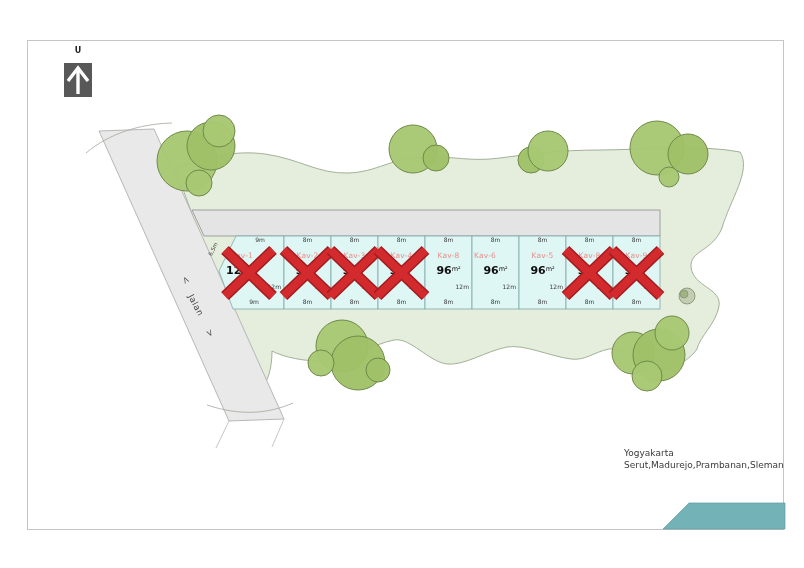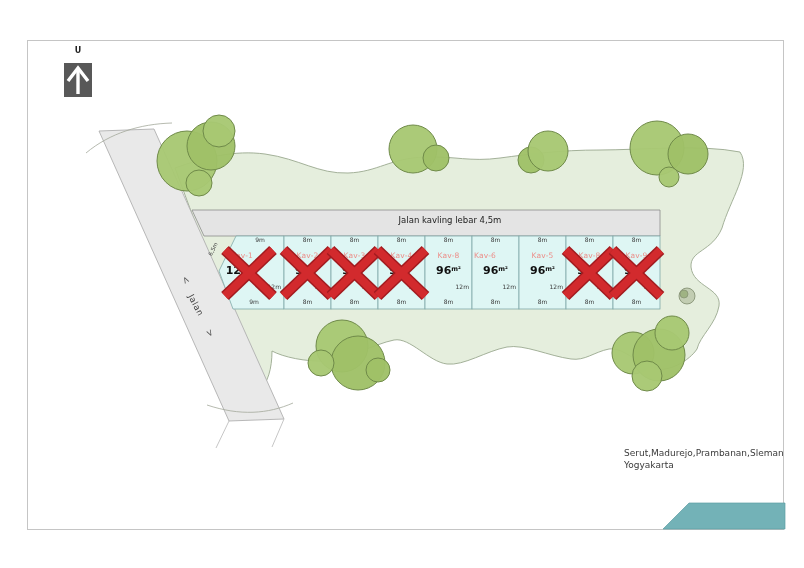--- a/index.html
+++ b/index.html
@@ -8,21 +8,21 @@
   .frame{position:absolute;left:27px;top:40px;width:757px;height:490px;
          border:1px solid #c5c5c5;box-sizing:border-box;}
   #map,#xlayer{position:absolute;left:0;top:0;width:804px;height:568px;}
   #map{z-index:1;}
   #labels{position:absolute;left:0;top:0;width:804px;height:568px;z-index:2;}
   #xlayer{z-index:3;pointer-events:none;}
   .lbl{position:absolute;color:#333;}
   .plbl{position:absolute;text-align:center;color:#3a3a3a;font-size:6px;line-height:7px;}
   .pname{font-size:7.5px;letter-spacing:.2px;line-height:9px;}
   .parea{font-size:11px;line-height:11px;font-weight:bold;color:#101010;}
-  .parea .unit{font-size:6.5px;font-weight:bold;vertical-align:3px;}
+  .parea .unit{font-size:6.5px;font-weight:normal;vertical-align:3px;}
   .pside{text-align:right;}
   .kav-road-label{left:240px;top:215px;width:420px;text-align:center;font-size:8.5px;color:#222;}
   .jalan{left:174px;top:300px;width:44px;text-align:center;font-size:8.5px;color:#444;
          transform:rotate(62deg);transform-origin:center;letter-spacing:.5px;}
   .jarrow{width:16px;text-align:center;font-size:9px;color:#555;transform:rotate(62deg);transform-origin:center;}
   .jarrow.up{left:178px;top:275px;}
   .jarrow.down{left:202px;top:328px;}
   .edge-dim{left:198px;top:246px;width:30px;text-align:center;font-size:5.5px;color:#444;
             transform:rotate(-63deg);transform-origin:center;}
   .lokasi{left:624px;top:447px;width:170px;font-size:9px;line-height:12px;color:#3a3a3a;}
@@ -105,31 +105,30 @@
 
   <div id="labels">
     <div class="compass-u">U</div>
     <div class="compass-box">
       <svg width="28" height="34" viewBox="0 0 28 34">
         <polyline points="4,18 14,5 24,18" fill="none" stroke="#fff" stroke-width="3.4"></polyline>
         <line x1="14" y1="7" x2="14" y2="31" stroke="#fff" stroke-width="3.4"></line>
       </svg>
     </div>
 
-    <div class="lbl kav-road-label">Jalan kavling lebar 4,5m</div>
 
     <div class="lbl jarrow up">&lt;</div>
     <div class="lbl jalan">Jalan</div>
     <div class="lbl jarrow down">&gt;</div>
 
     <div class="lbl edge-dim">6,5m</div>
 
     <div class="lbl lokasi">
+      <div>Yogyakarta</div>
       <div>Serut,Madurejo,Prambanan,Sleman</div>
-      <div>Yogyakarta</div>
     </div>
 
     <div id="plot-labels">
         <div class="plbl ptop" style="left: 236px; top: 236px; width: 48px;">9m</div>
         <div class="plbl pname" style="left: 217px; top: 251px; width: 50px; color: rgb(236, 143, 138);">Kav-1</div>
         <div class="plbl parea" style="left: 217px; top: 264px; width: 50px;"><span>120</span><span class="unit">m²</span></div>
         <div class="plbl pside" style="left: 254px; top: 283px; width: 27px;">12m</div>
         <div class="plbl pbot" style="left: 230px; top: 298px; width: 48px;">9m</div>
         <div class="plbl ptop" style="left: 284px; top: 236px; width: 47px;">8m</div>
         <div class="plbl pname" style="left: 284px; top: 251px; width: 47px; color: rgb(236, 143, 138);">Kav-2</div>

